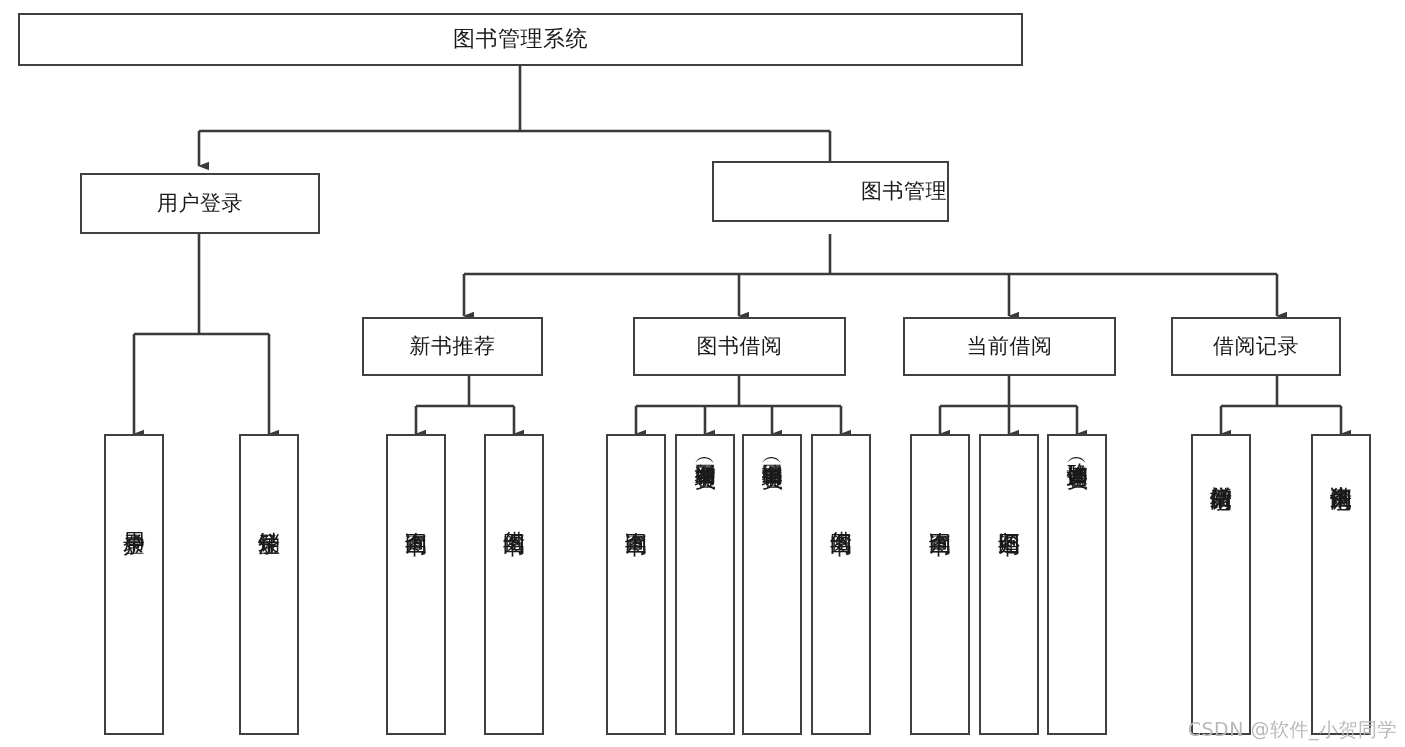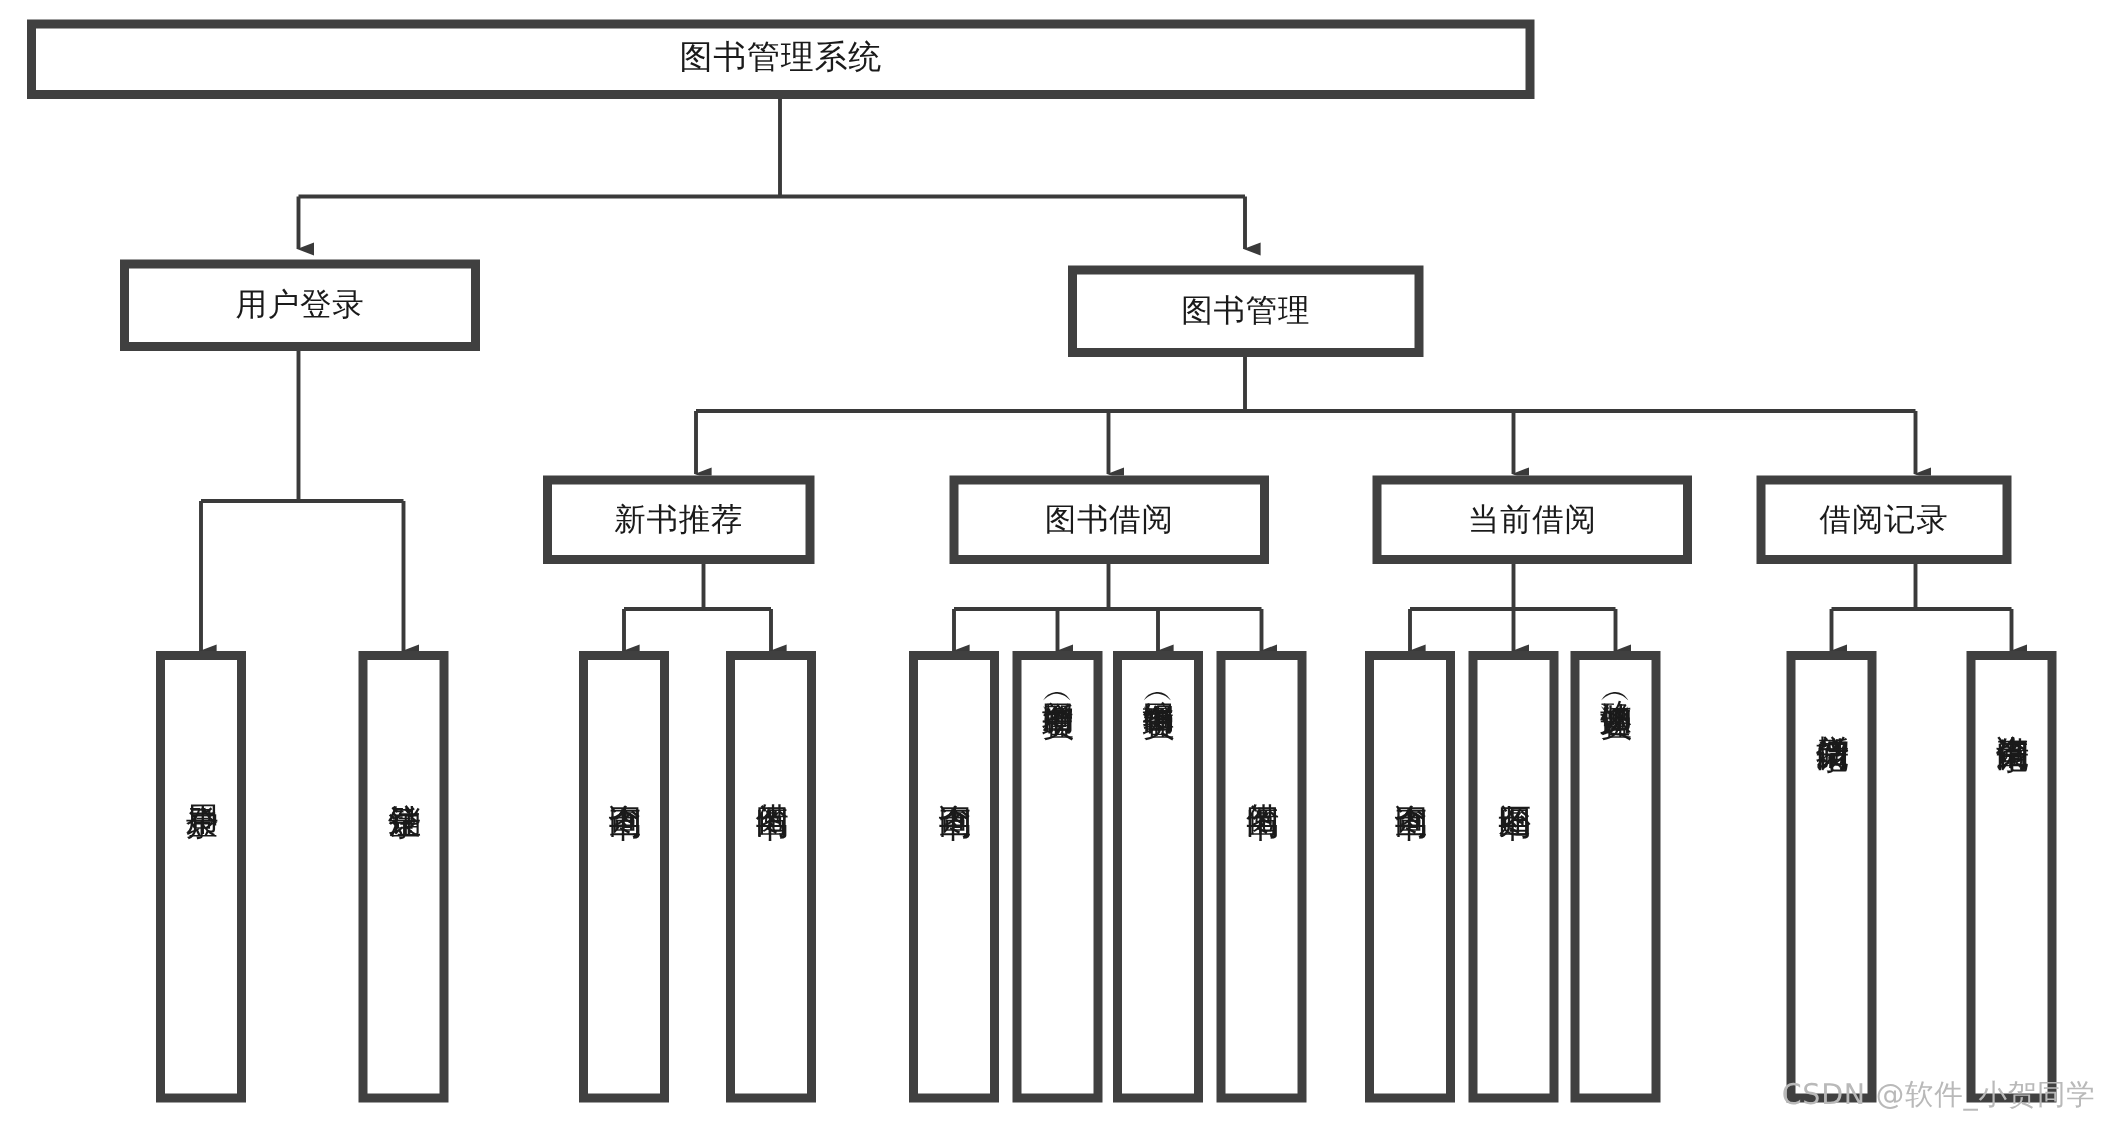--- a/index.html
+++ b/index.html
@@ -22,21 +22,21 @@
     position: absolute;
     left: 0;
     top: 0;
     width: 1405px;
     height: 747px;
     pointer-events: none;
   }
   .node {
     position: absolute;
     box-sizing: border-box;
-    border: 6px solid #404040;
+    border: 2px solid #404040;
     background: #ffffff;
     display: flex;
     align-items: center;
     justify-content: center;
     color: #1a1a1a;
   }
   .node .lbl {
     display: block;
     line-height: 1.02;
     letter-spacing: 0.5px;
@@ -133,33 +133,33 @@
   </svg>
 
   <div class="node horiz root" style="left:18px; top:13px; width:1005px; height:53px;">
     <span class="lbl">图书管理系统</span>
   </div>
 
   <div class="node horiz" style="left:80px; top:173px; width:240px; height:61px;">
     <span class="lbl">用户登录</span>
   </div>
 
-  <div class="node horiz" style="left:712px; top:177px; width:237px; height:61px;">
+  <div class="node horiz" style="left:712px; top:161px; width:237px; height:61px;justify-content:flex-end;">
     <span class="lbl">图书管理</span>
   </div>
 
   <div class="node horiz" style="left:362px; top:317px; width:181px; height:59px;">
     <span class="lbl">新书推荐</span>
   </div>
 
   <div class="node horiz" style="left:633px; top:317px; width:213px; height:59px;">
     <span class="lbl">图书借阅</span>
   </div>
 
-  <div class="node horiz" style="left:903px; top:317px; width:213px; height:59px;margin-left:12px;">
+  <div class="node horiz" style="left:903px; top:317px; width:213px; height:59px;">
     <span class="lbl">当前借阅</span>
   </div>
 
   <div class="node horiz" style="left:1171px; top:317px; width:170px; height:59px;">
     <span class="lbl">借阅记录</span>
   </div>
 
   <div class="node vert" style="left:104px; top:434px; width:60px; height:301px; padding-top:78px;">
     <span class="lbl">用户登录</span>
   </div>

